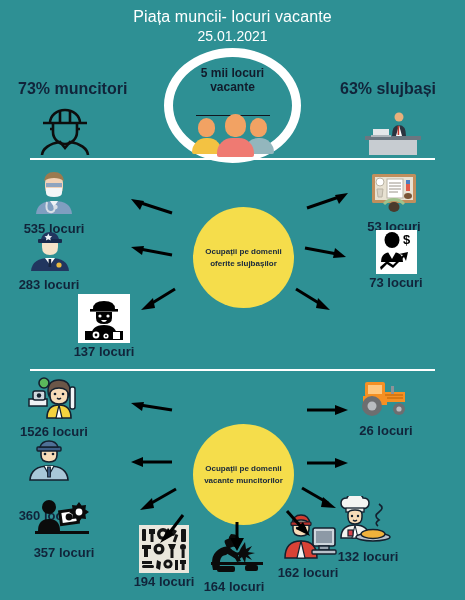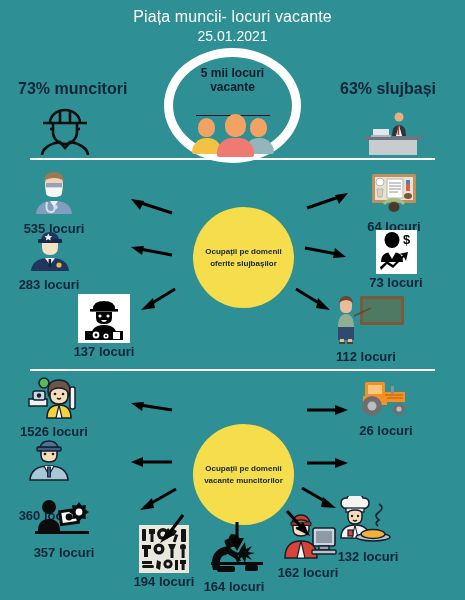--- a/index.html
+++ b/index.html
@@ -218,56 +218,38 @@
         </g>
         <circle cx="13" cy="12" r="4" fill="#ffffff" stroke="#b9b3a4"></circle>
         <path d="M10 19 h6 l-1 8 h-4z" fill="#d8d2c4" stroke="#b9b3a4"></path>
         <rect x="39" y="10" width="4" height="11" fill="#e05b4a"></rect>
         <rect x="39" y="10" width="4" height="4" fill="#4a7fc1"></rect>
         <ellipse cx="41" cy="26" rx="4" ry="3" fill="#7a5637"></ellipse>
         <ellipse cx="27" cy="37" rx="5.5" ry="5" fill="#4a3a2c"></ellipse>
         <path d="M16 33 q4-5 11-5 q7 0 11 5 l-2 2 q-4-4-9-4 q-5 0-9 4z" fill="#9fc28d"></path>
       </svg>
     </div>
-    <div class="cap">64 locuri</div>
+    <div class="cap">53 locuri</div>
   </div>
 
   <div class="abs item" style="left:350px;top:230px;">
     <div class="icon white-card" style="width:41px;height:44px;">
       <svg width="39" height="42" viewBox="0 0 39 42">
         <g fill="#000000">
           <ellipse cx="15" cy="9" rx="7.5" ry="8"></ellipse>
           <path d="M4 31 q0-10 11-10 q11 0 11 10z"></path>
           <path d="M11 21 l4 7 l4-7 l-2-1 h-4z" fill="#ffffff"></path>
           <text x="26" y="13" font-family="Liberation Sans, sans-serif" font-size="13" font-weight="bold">$</text>
           <path d="M3 36 l7-6 l6 4 l10-10 l-4-1 l9-2 l-2 9 l-2-4 l-11 11 l-6-4 l-6 6z"></path>
         </g>
       </svg>
     </div>
     <div class="cap">73 locuri</div>
   </div>
 
-  <div class="abs item" style="left:320px;top:294px;">
-    <div class="icon">
-      <svg width="80" height="50" viewBox="0 0 80 50">
-        <rect x="34" y="2" width="44" height="29" rx="1" fill="#7a5a3a"></rect>
-        <rect x="37" y="5" width="38" height="23" fill="#4e7a63"></rect>
-        <line x1="28" y1="22" x2="45" y2="14" stroke="#6b4a2c" stroke-width="1.6"></line>
-        <path d="M14 10 q0-6 6-6 q6 0 6 6 v3 q0 6-6 6 q-6 0-6-6z" fill="#e9bb96"></path>
-        <path d="M13 9 q1-7 7-7 q6 0 7 7 q-3-3-7-3 q-4 0-7 3z" fill="#6b4630"></path>
-        <path d="M12 34 q0-14 8-14 q8 0 8 14z" fill="#8fae93"></path>
-        <rect x="12" y="33" width="16" height="13" fill="#2e4a6e"></rect>
-        <rect x="14" y="45" width="4" height="5" fill="#e9bb96"></rect>
-        <rect x="22" y="45" width="4" height="5" fill="#e9bb96"></rect>
-        <rect x="13" y="48" width="6" height="2.5" fill="#5a3b28"></rect>
-        <rect x="21" y="48" width="6" height="2.5" fill="#5a3b28"></rect>
-      </svg>
-    </div>
-    <div class="cap">112 locuri</div>
-  </div>
 
   <div class="arrow" style="left:128px;top:195px;">
     <svg width="46" height="22">
         <path d="M44 18 L10 7" stroke="#000" stroke-width="3" fill="none"></path>
         <path d="M3 4 L16 6 L12 15z"></path>
       </svg>
   </div>
   <div class="arrow" style="left:128px;top:243px;">
     <svg width="46" height="18">
         <path d="M44 12 L12 6" stroke="#000" stroke-width="3" fill="none"></path>

